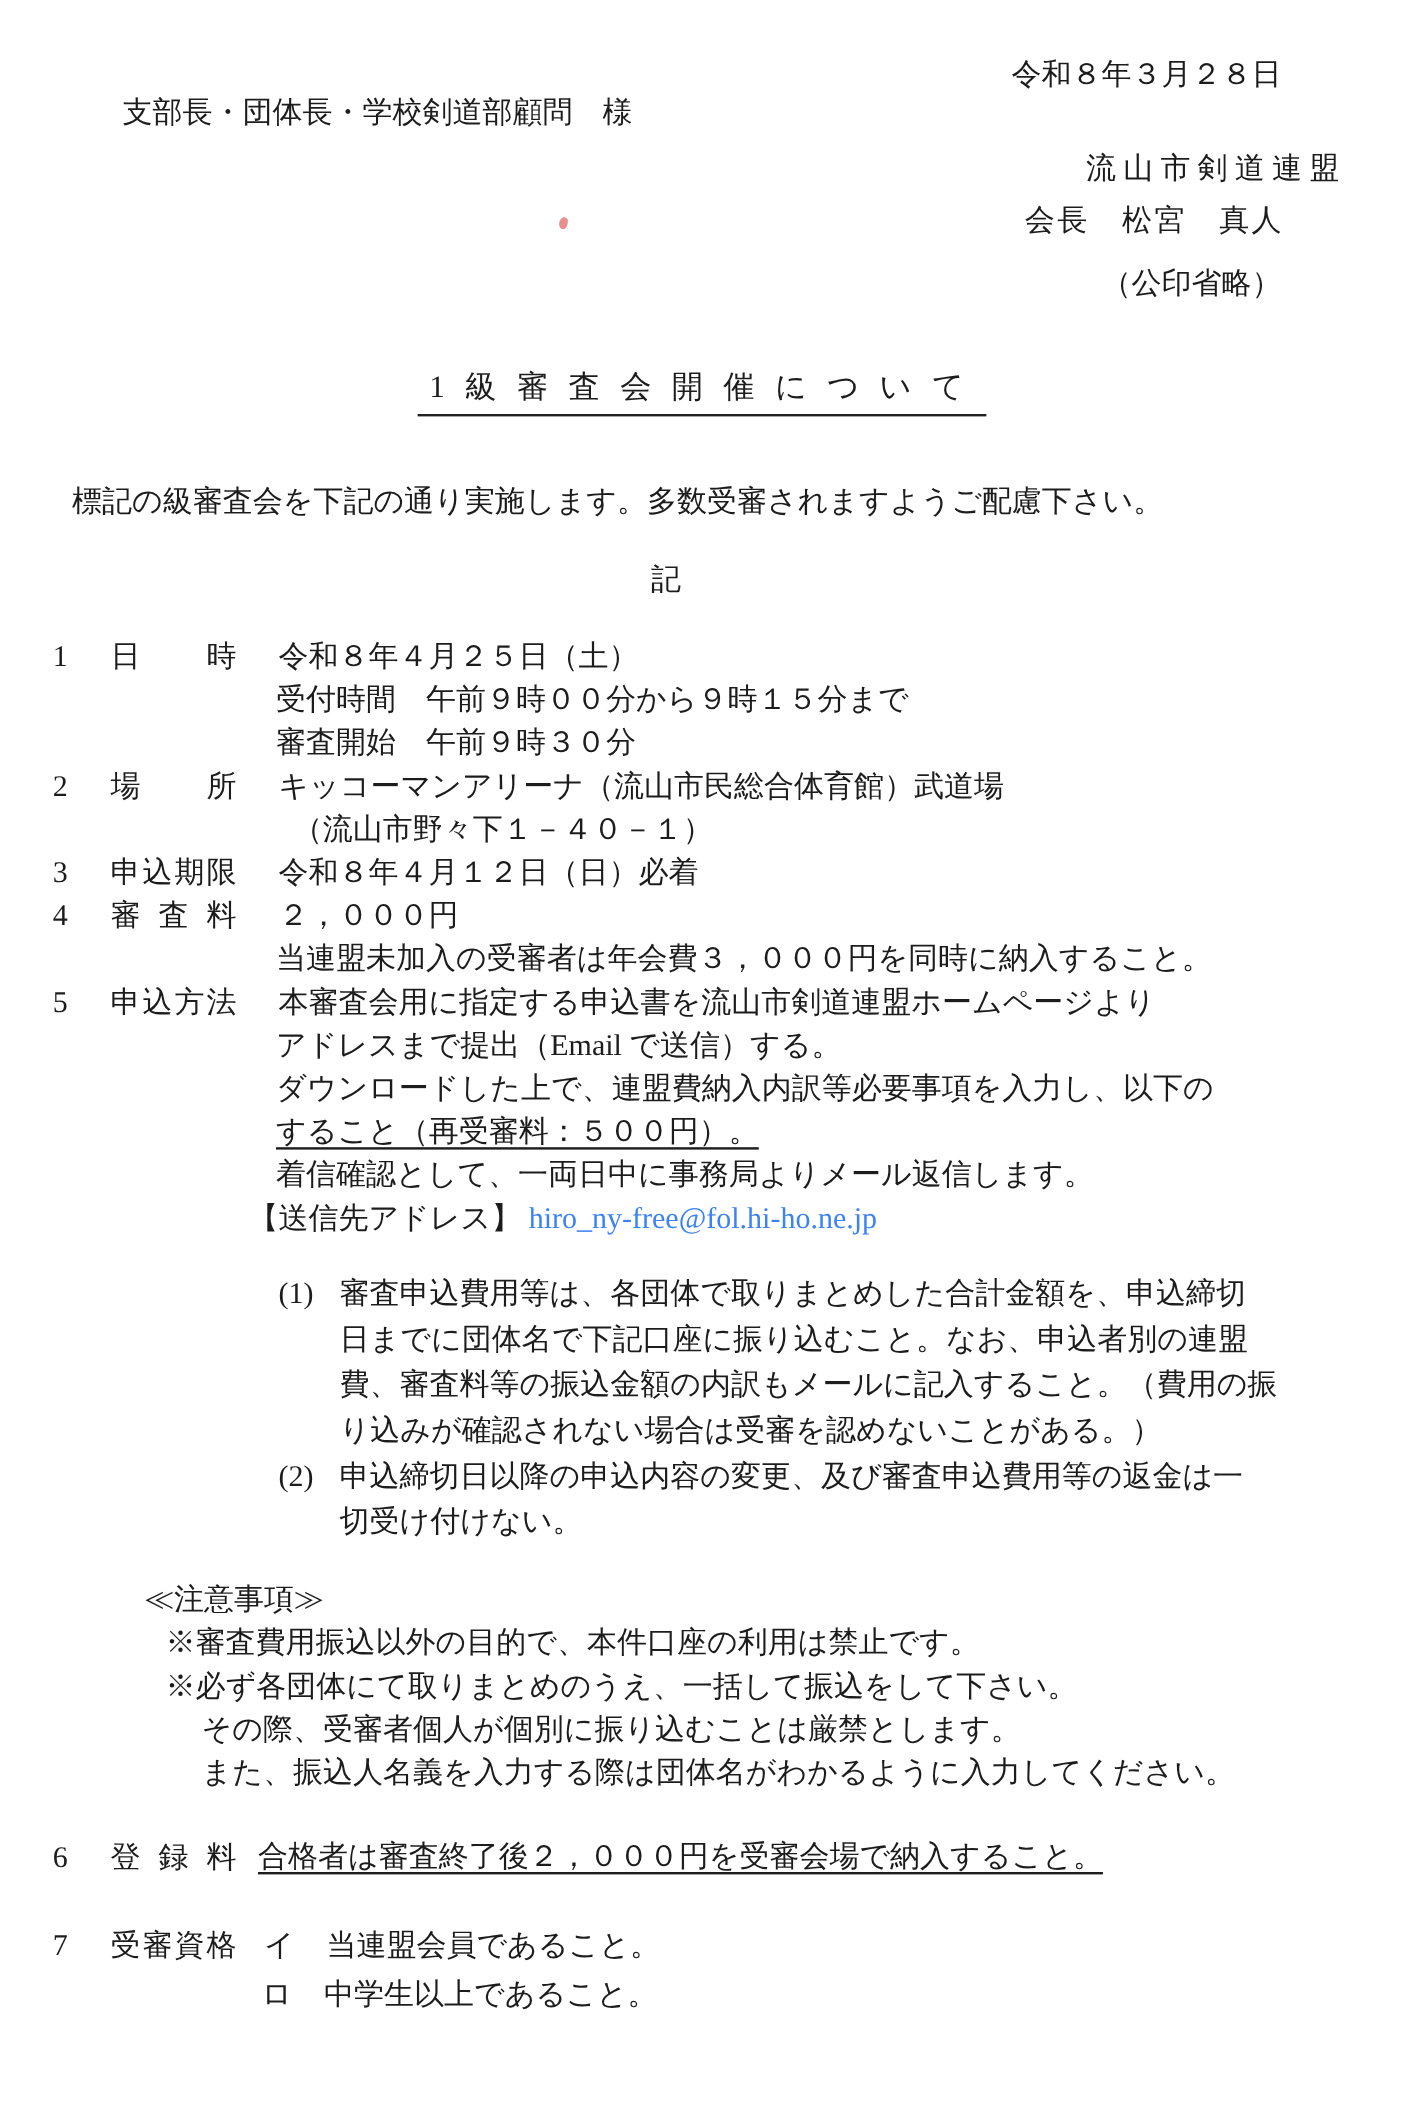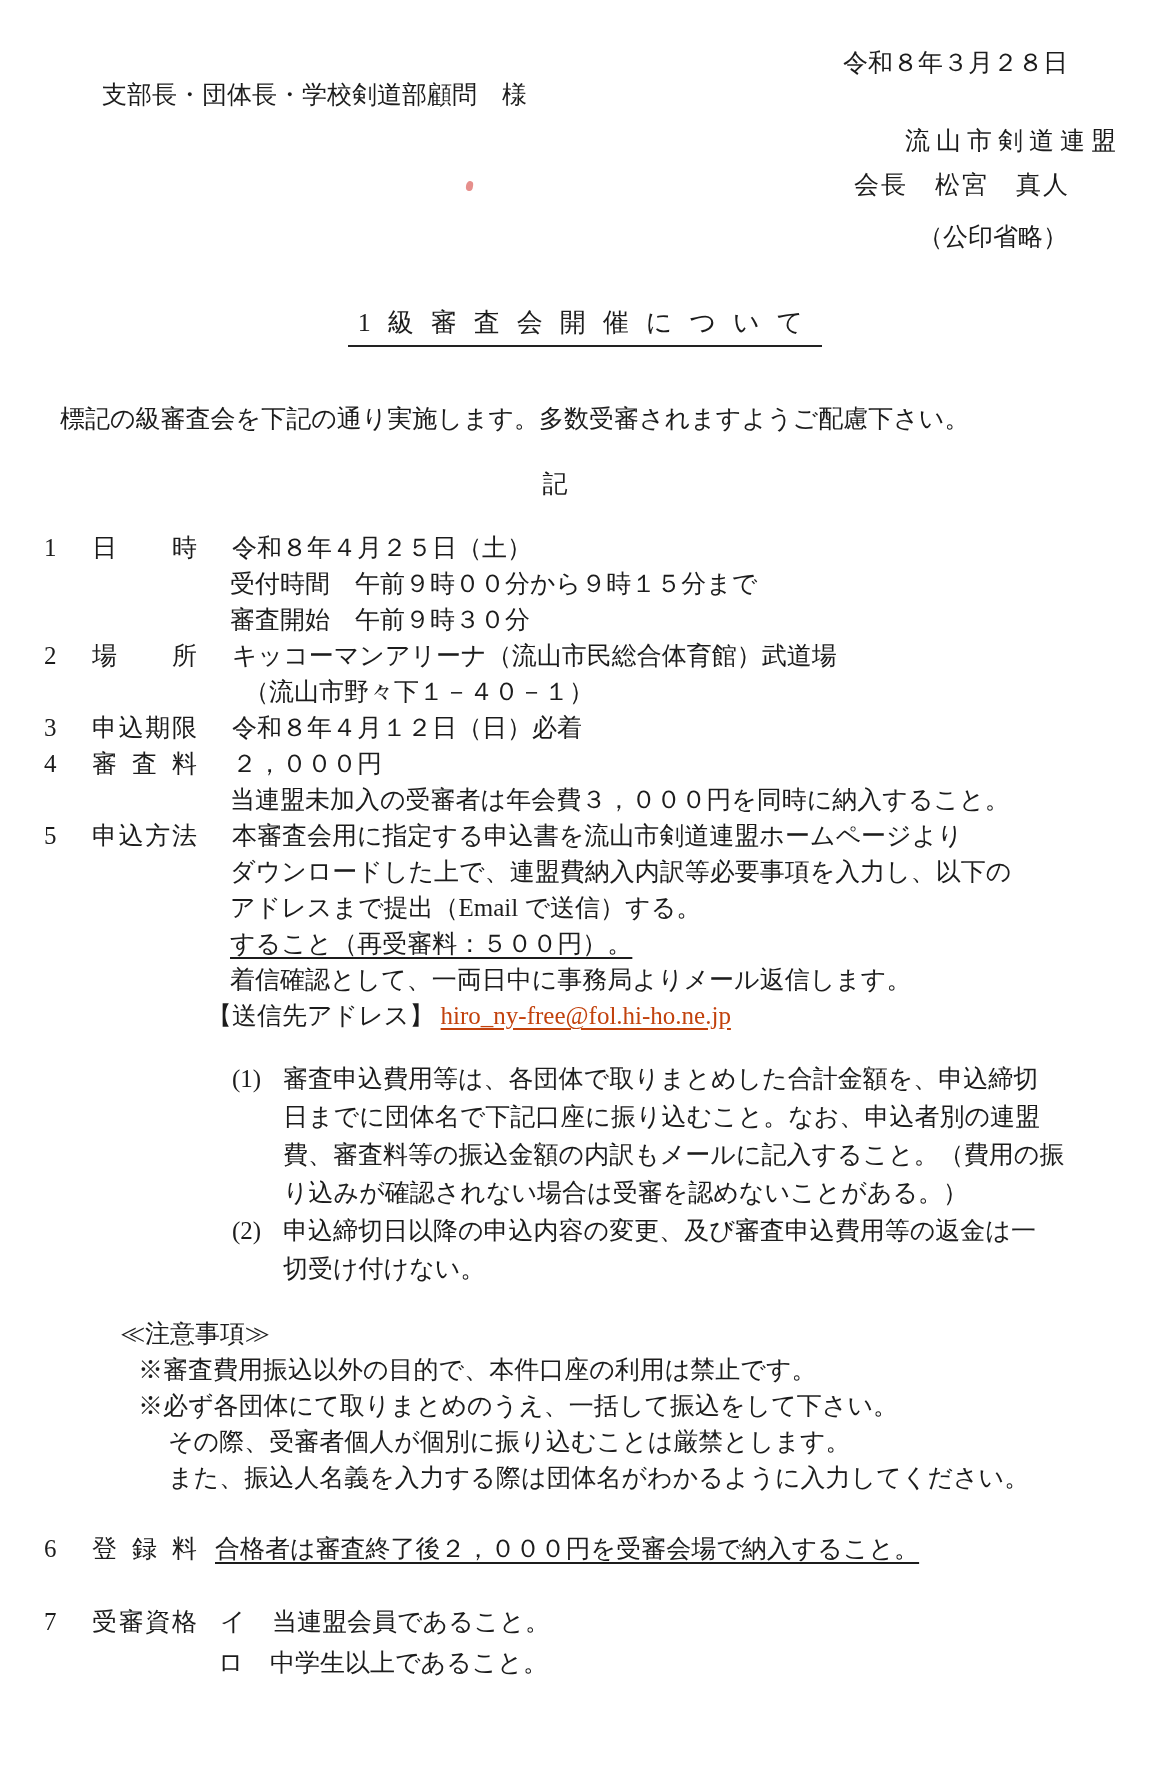--- a/index.html
+++ b/index.html
@@ -35,34 +35,34 @@
   
   .items{margin-top:31px;}
   .row{display:flex;line-height:36px;white-space:nowrap;}
   .num{display:inline-block;width:48px;padding-left:44px;flex:0 0 auto;}
   .jlabel{display:inline-block;width:105px;flex:0 0 auto;text-align:justify;text-align-last:justify;}
   .content{margin-left:35px;}
   .cont{padding-left:230px;line-height:36px;white-space:nowrap;}
   .cont.indent-paren{padding-left:244px;}
   .cont.addr{padding-left:207px;}
   .u{text-decoration:underline;text-underline-offset:5px;text-decoration-thickness:1.5px;}
-  .email{color:#c2410c;text-decoration:underline;text-underline-offset:4px;cursor:pointer;}
+  .email{color:#3b82f6;text-underline-offset:4px;cursor:pointer;}
   
   .subs{margin-top:26px;}
   .sub{display:flex;line-height:38px;}
   .sub .marker{display:inline-block;width:51px;padding-left:232px;flex:0 0 auto;}
   .sub-lines div{white-space:nowrap;line-height:38px;}
   
   .notes{margin-top:28px;}
   .note-title{padding-left:120px;line-height:36px;white-space:nowrap;}
   .note-star{padding-left:138px;line-height:36px;white-space:nowrap;}
   .note-cont{padding-left:168px;line-height:36px;white-space:nowrap;}
   
   .row6{margin-top:35px;}
-  .row6 .content{margin-left:18px;}
+  .row6 .content{margin-left:18px;font-family:Liberation Mono, monospace;}
   .row7{margin-top:34px;line-height:41px;}
   .kana{display:inline-block;width:52px;margin-left:23px;flex:0 0 auto;}
   .cont7{display:flex;padding-left:195px;line-height:41px;white-space:nowrap;}
   
   .red-speck{
     position:absolute;left:466px;top:181px;width:7px;height:10px;
     background:#dd6a66;opacity:.75;border-radius:55% 40% 50% 50%;transform:rotate(8deg);
   }
 </style>
 </head>
@@ -113,22 +113,22 @@
       <span class="jlabel">審査料</span>
       <span class="content">２，０００円</span>
     </div>
     <div class="cont">当連盟未加入の受審者は年会費３，０００円を同時に納入すること。</div>
 
     <div class="row">
       <span class="num">5</span>
       <span class="jlabel">申込方法</span>
       <span class="content">本審査会用に指定する申込書を流山市剣道連盟ホームページより</span>
     </div>
+    <div class="cont">アドレスまで提出（Email で送信）する。</div>
     <div class="cont">ダウンロードした上で、連盟費納入内訳等必要事項を入力し、以下の</div>
-    <div class="cont">アドレスまで提出（Email で送信）する。</div>
     <div class="cont"><span class="u">すること（再受審料：５００円）。</span></div>
     <div class="cont">着信確認として、一両日中に事務局よりメール返信します。</div>
     <div class="cont addr">
       <span>【送信先アドレス】</span>
       <a class="email">hiro_ny-free@fol.hi-ho.ne.jp</a>
     </div>
 
     <div class="subs">
       <div class="sub">
         <span class="marker">(1)</span>

